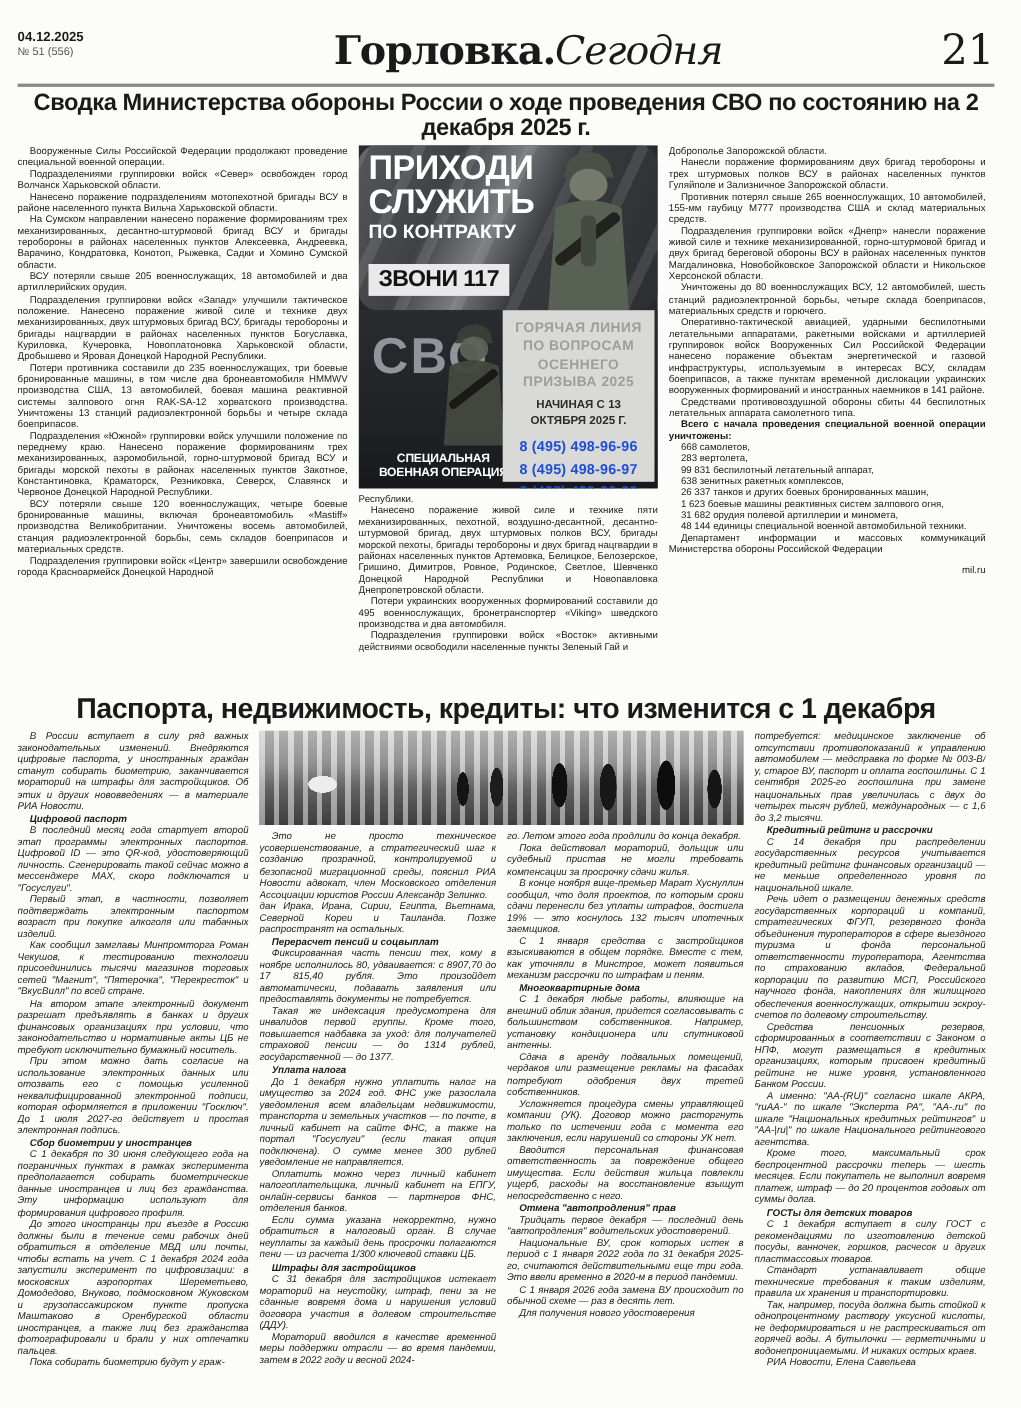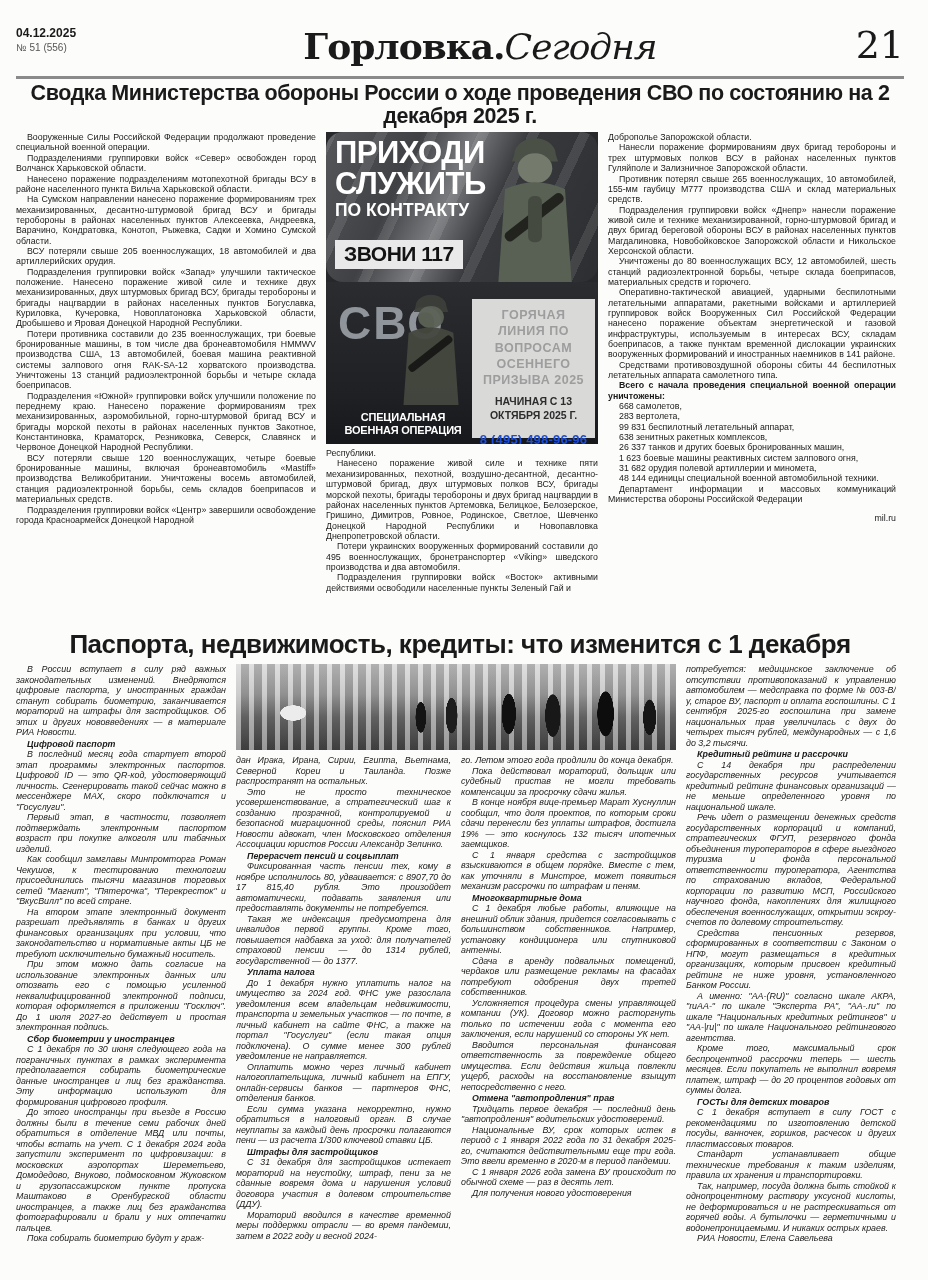--- a/index.html
+++ b/index.html
@@ -48,21 +48,21 @@
   .ad-title .big{font-size:31px;}
   .ad-title .sm{font-size:17.5px;margin-top:3px;letter-spacing:0;}
   .ad-call{position:absolute;top:108px;left:9px;background:#e9e9e9;color:#131313;font-weight:bold;font-size:21px;padding:2px 9px 3px 9px;letter-spacing:-0.5px;}
   .soldier{position:absolute;}
   .s1{right:4px;top:4px;width:118px;height:150px;}
   .s2{left:62px;top:8px;width:86px;height:118px;opacity:.95;}
   .ad-bot{position:absolute;left:0;right:0;top:150px;bottom:0;
     background:linear-gradient(180deg,#2a2c30 0%,#1e2023 70%,#17181b 100%);}
   .svo-word{position:absolute;left:12px;top:14px;font-size:46px;font-weight:bold;color:#8f959b;letter-spacing:2px;}
   .svo-sub{position:absolute;left:4px;bottom:7px;width:146px;text-align:center;font-weight:bold;font-size:11px;line-height:1.2;letter-spacing:-0.2px;}
-  .hotbox{position:absolute;right:3px;top:0px;bottom:6px;width:123px;background:#d9d9d8;text-align:center;padding:8px 7px;box-sizing:border-box;margin-top:17px;}
+  .hotbox{position:absolute;right:3px;top:0px;bottom:6px;width:138px;background:#d9d9d8;text-align:center;padding:8px 7px;box-sizing:border-box;}
   .hot-title{color:#9d9d9d;font-weight:bold;font-size:12.5px;line-height:1.3;letter-spacing:0.5px;}
   .hot-start{color:#2c2c2c;font-weight:bold;font-size:10.5px;line-height:1.3;margin-top:7px;}
   .phones{margin-top:7px;color:#1d4ed8;font-weight:bold;font-size:13px;line-height:1.55;letter-spacing:0.2px;}
   
   .a2{display:flex;gap:10px;height:640px;overflow:hidden;}
   .a2 .colw{overflow:hidden;}
   .k1,.k4{width:210px;}
   .mid{width:440px;}
   .two{display:flex;gap:10px;}
   .two .colw{width:215px;}
@@ -199,22 +199,22 @@
         <p class="para t-p" data-interactable="false">При этом можно дать согласие на использование электронных данных или отозвать его с помощью усиленной неквалифицированной электронной подписи, которая оформляется в приложении "Госключ". До 1 июля 2027-го действует и простая электронная подпись.</p>
         <p class="para t-h" data-interactable="false">Сбор биометрии у иностранцев</p>
         <p class="para t-p" data-interactable="false">С 1 декабря по 30 июня следующего года на пограничных пунктах в рамках эксперимента предполагается собирать биометрические данные иностранцев и лиц без гражданства. Эту информацию используют для формирования цифрового профиля.</p>
         <p class="para t-p" data-interactable="false">До этого иностранцы при въезде в Россию должны были в течение семи рабочих дней обратиться в отделение МВД или почты, чтобы встать на учет. С 1 декабря 2024 года запустили эксперимент по цифровизации: в московских аэропортах Шереметьево, Домодедово, Внуково, подмосковном Жуковском и грузопассажирском пункте пропуска Маштаково в Оренбургской области иностранцев, а также лиц без гражданства фотографировали и брали у них отпечатки пальцев.</p>
         <p class="para t-p" data-interactable="false">Пока собирать биометрию будут у граж-</p>
       </div>
     <div class="mid" data-interactable="false">
       <div class="photo" data-interactable="false"></div>
       <div class="two">
         <div class="colw k2" data-interactable="false">
+            <p class="para t-p" data-interactable="false">Это не просто техническое усовершенствование, а стратегический шаг к созданию прозрачной, контролируемой и безопасной миграционной среды, пояснил РИА Новости адвокат, член Московского отделения Ассоциации юристов России Александр Зелинко.</p>
             <p class="para t-c" data-interactable="false">дан Ирака, Ирана, Сирии, Египта, Вьетнама, Северной Кореи и Таиланда. Позже распространят на остальных.</p>
-            <p class="para t-p" data-interactable="false">Это не просто техническое усовершенствование, а стратегический шаг к созданию прозрачной, контролируемой и безопасной миграционной среды, пояснил РИА Новости адвокат, член Московского отделения Ассоциации юристов России Александр Зелинко.</p>
             <p class="para t-h" data-interactable="false">Перерасчет пенсий и соцвыплат</p>
             <p class="para t-p" data-interactable="false">Фиксированная часть пенсии тех, кому в ноябре исполнилось 80, удваивается: с 8907,70 до 17 815,40 рубля. Это произойдет автоматически, подавать заявления или предоставлять документы не потребуется.</p>
             <p class="para t-p" data-interactable="false">Такая же индексация предусмотрена для инвалидов первой группы. Кроме того, повышается надбавка за уход: для получателей страховой пенсии — до 1314 рублей, государственной — до 1377.</p>
             <p class="para t-h" data-interactable="false">Уплата налога</p>
             <p class="para t-p" data-interactable="false">До 1 декабря нужно уплатить налог на имущество за 2024 год. ФНС уже разослала уведомления всем владельцам недвижимости, транспорта и земельных участков — по почте, в личный кабинет на сайте ФНС, а также на портал "Госуслуги" (если такая опция подключена). О сумме менее 300 рублей уведомление не направляется.</p>
             <p class="para t-p" data-interactable="false">Оплатить можно через личный кабинет налогоплательщика, личный кабинет на ЕПГУ, онлайн-сервисы банков — партнеров ФНС, отделения банков.</p>
             <p class="para t-p" data-interactable="false">Если сумма указана некорректно, нужно обратиться в налоговый орган. В случае неуплаты за каждый день просрочки полагаются пени — из расчета 1/300 ключевой ставки ЦБ.</p>
             <p class="para t-h" data-interactable="false">Штрафы для застройщиков</p>
             <p class="para t-p" data-interactable="false">С 31 декабря для застройщиков истекает мораторий на неустойку, штраф, пени за не сданные вовремя дома и нарушения условий договора участия в долевом строительстве (ДДУ).</p>
             <p class="para t-p" data-interactable="false">Мораторий вводился в качестве временной меры поддержки отрасли — во время пандемии, затем в 2022 году и весной 2024-</p>

